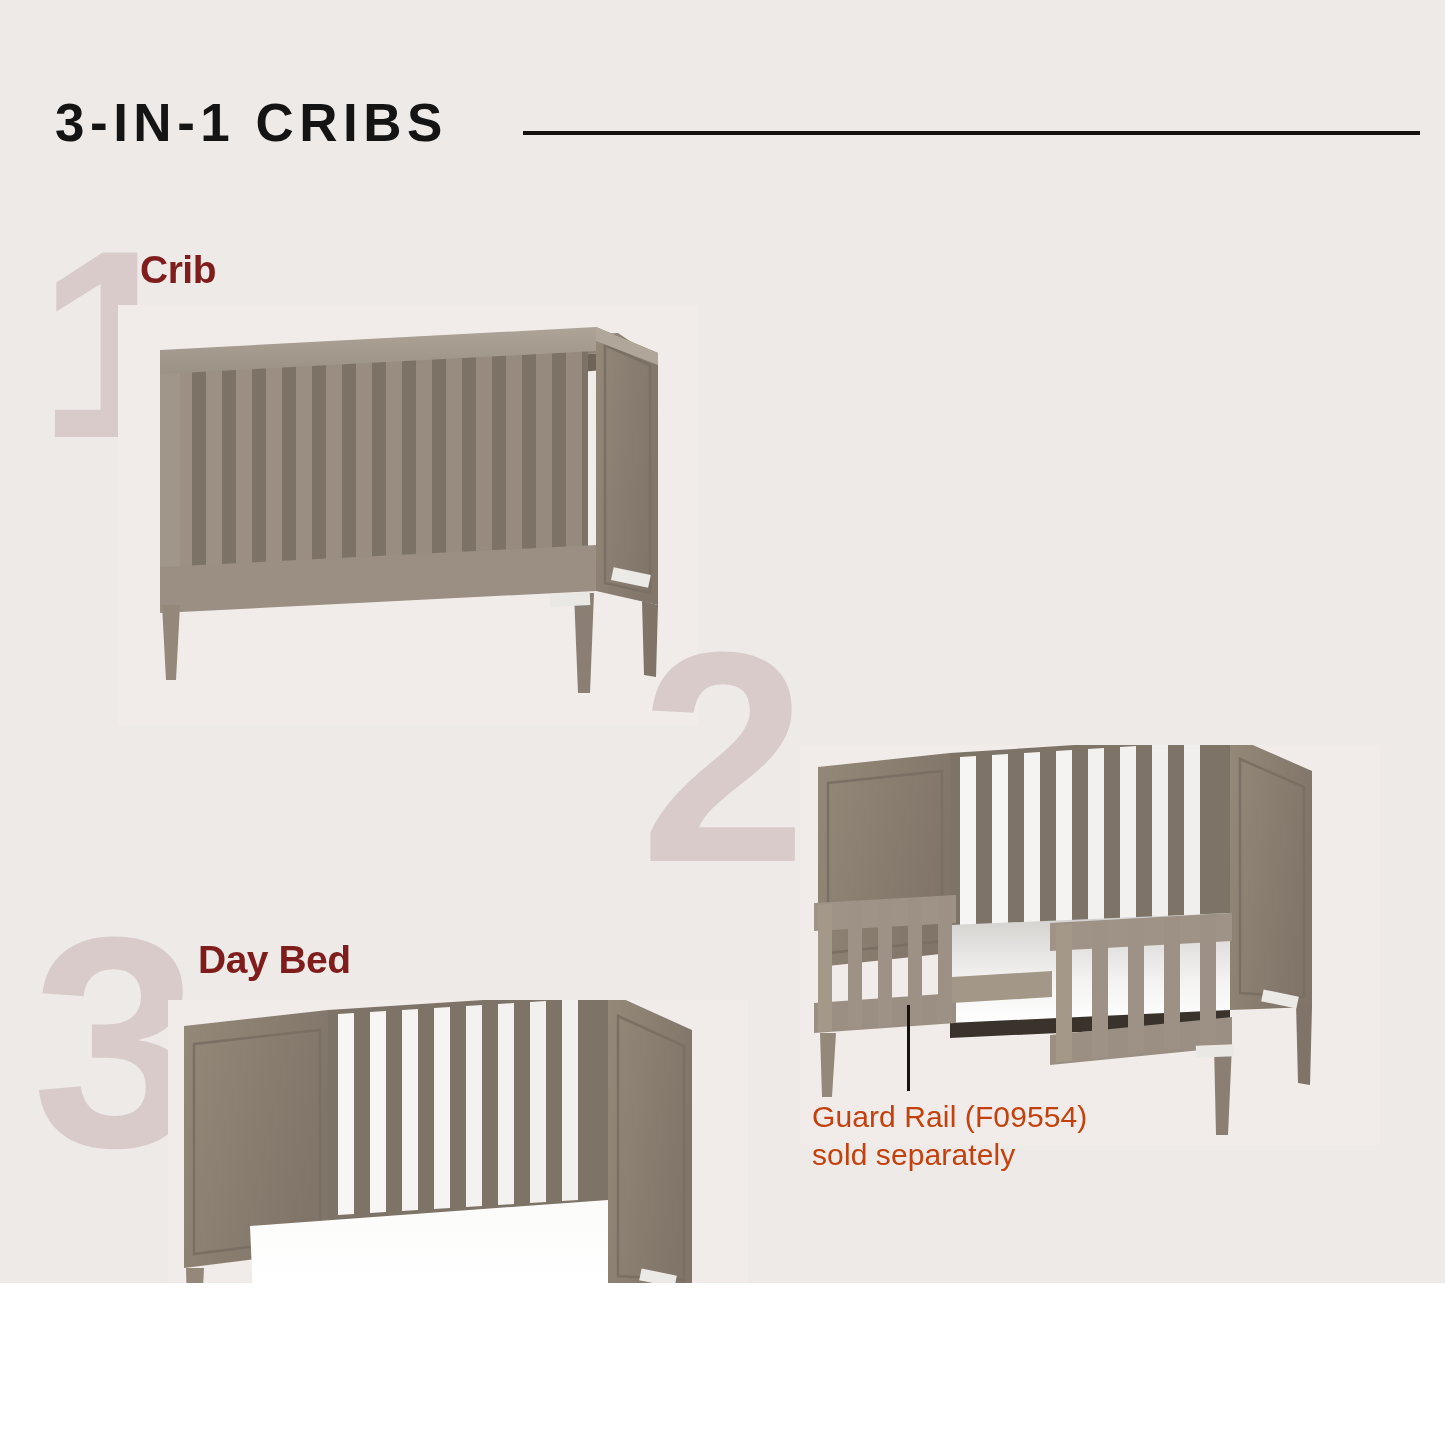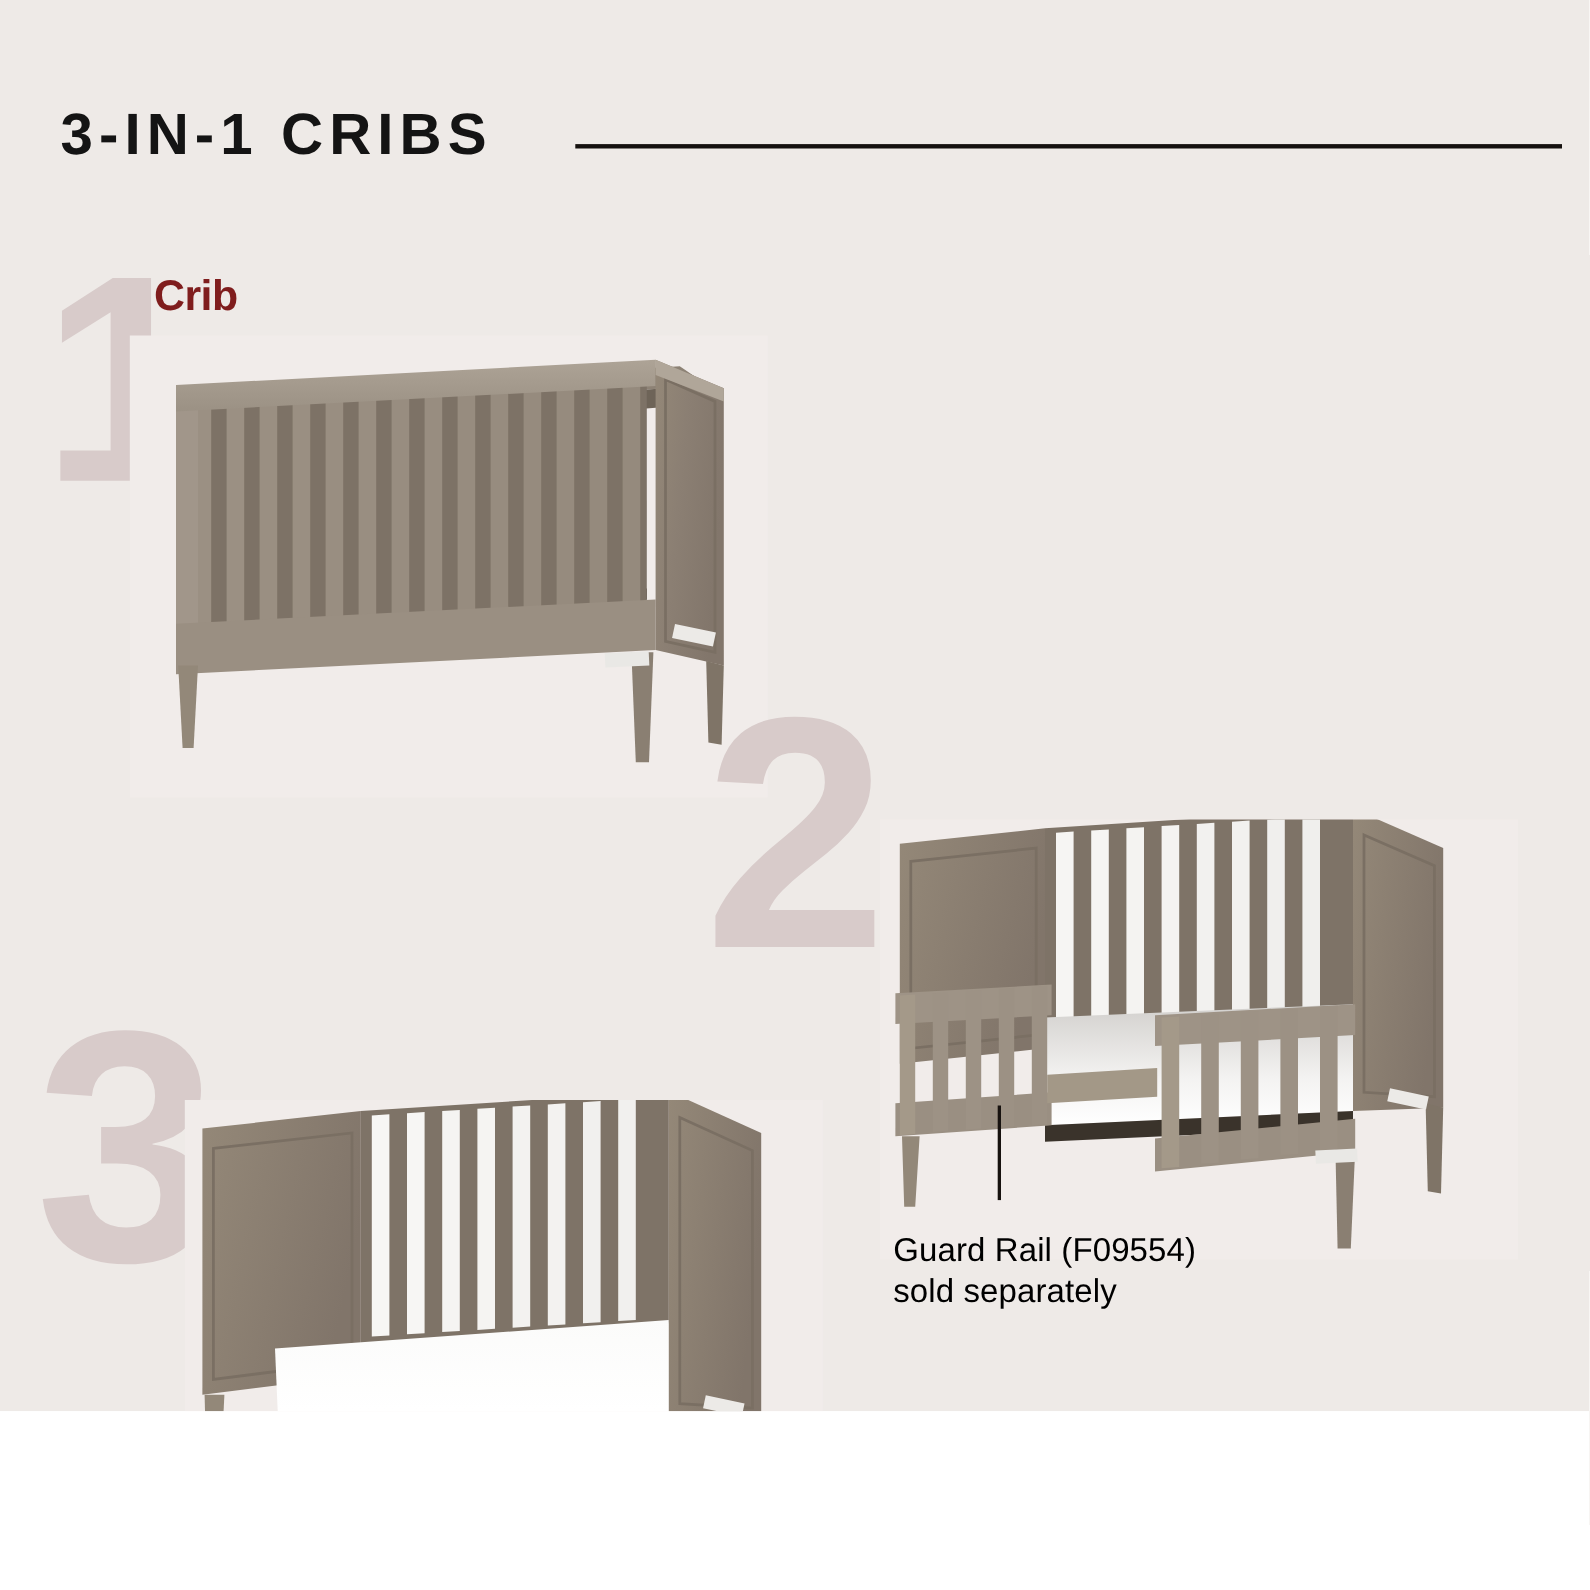--- a/index.html
+++ b/index.html
@@ -82,25 +82,24 @@
     width: 3px;
     height: 86px;
     background: #17120f;
   }
   #guardrail-note {
     position: absolute;
     left: 812px;
     top: 1098px;
     font-size: 30px;
     font-weight: 400;
-    color: #000000;
+    color: #c2410c;
     line-height: 1.28;
     white-space: pre-line;
     letter-spacing: 0.1px;
-    margin-top: 20px;
   }
 </style>
 </head>
 <body>
 
 <div id="page">
 
   <div id="header-title">3-IN-1 CRIBS</div>
   <div id="header-rule"></div>
 
@@ -232,20 +231,21 @@
       <polygon points="20,288 36,288 32,352 22,352" fill="#938879"></polygon>
       <polygon points="414,300 432,300 428,390 416,390" fill="#8a7f72"></polygon>
       <polygon points="496,258 512,262 510,340 498,338" fill="#7f7467"></polygon>
 
       <rect x="396" y="300" width="38" height="12" fill="#e9e8e5" transform="rotate(-2.6 415 306)"></rect>
       <rect x="462" y="248" width="36" height="12" fill="#eceae7" transform="rotate(12 480 254)"></rect>
     </svg>
   </div>
 
   <div id="numeral-3" class="step-numeral">3</div>
+  <div id="label-day-bed" class="step-label">Day Bed</div>
 
   <div id="photo-day-bed" class="product-photo">
     <svg viewBox="0 0 580 420" preserveAspectRatio="none">
       <defs>
         <linearGradient id="dbPanel" x1="0" y1="0" x2="1" y2="0.4">
           <stop offset="0%" stop-color="#948878"></stop>
           <stop offset="100%" stop-color="#81756a"></stop>
         </linearGradient>
         <linearGradient id="dbMatt" x1="0" y1="0" x2="0" y2="1">
           <stop offset="0%" stop-color="#fbfbfa"></stop>

